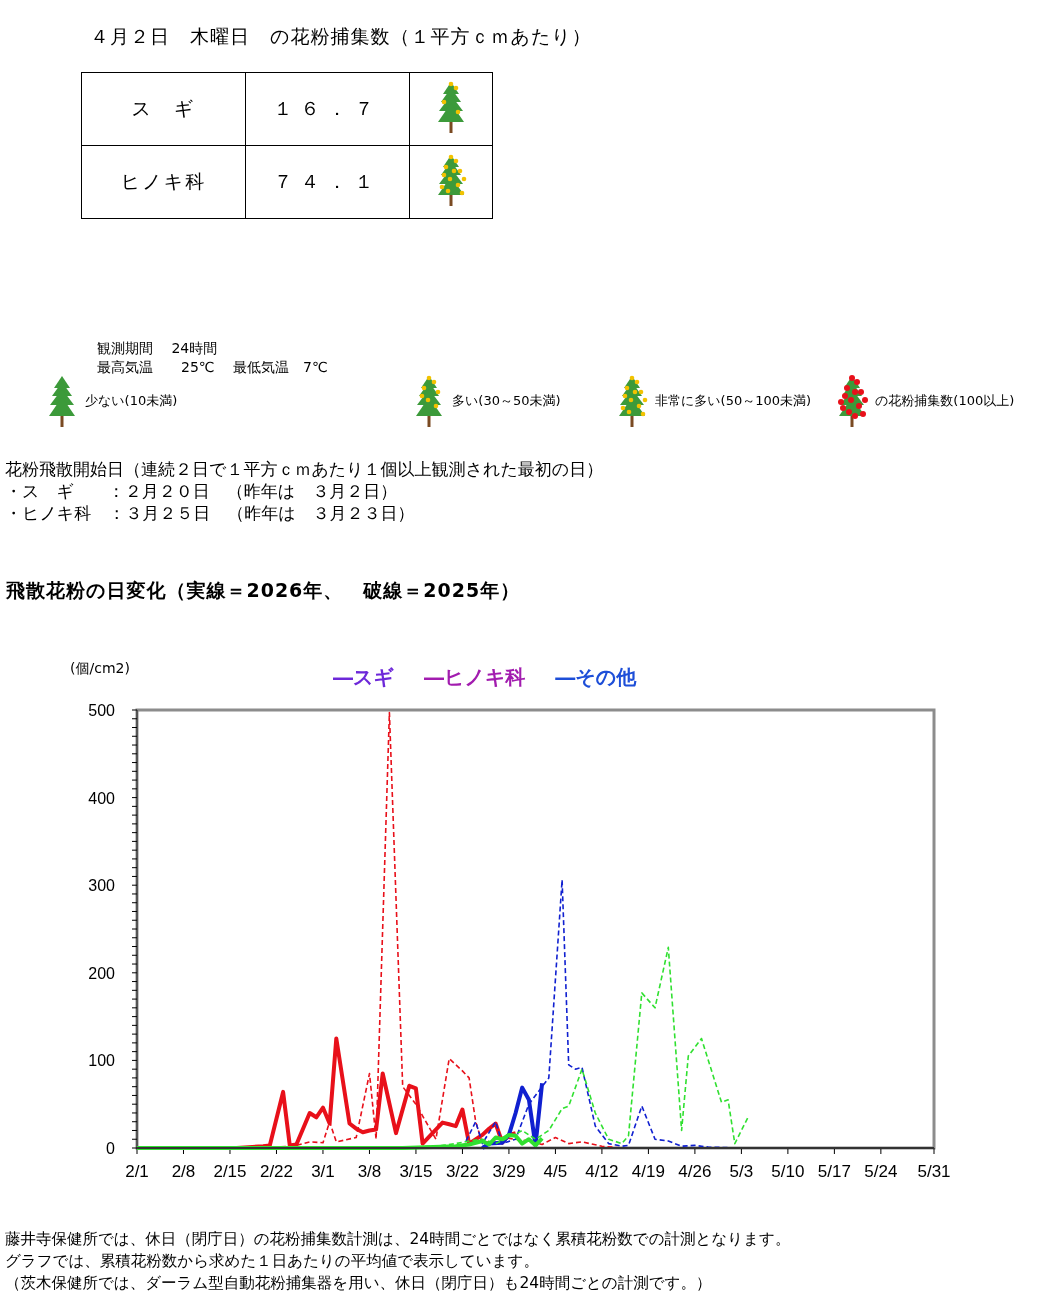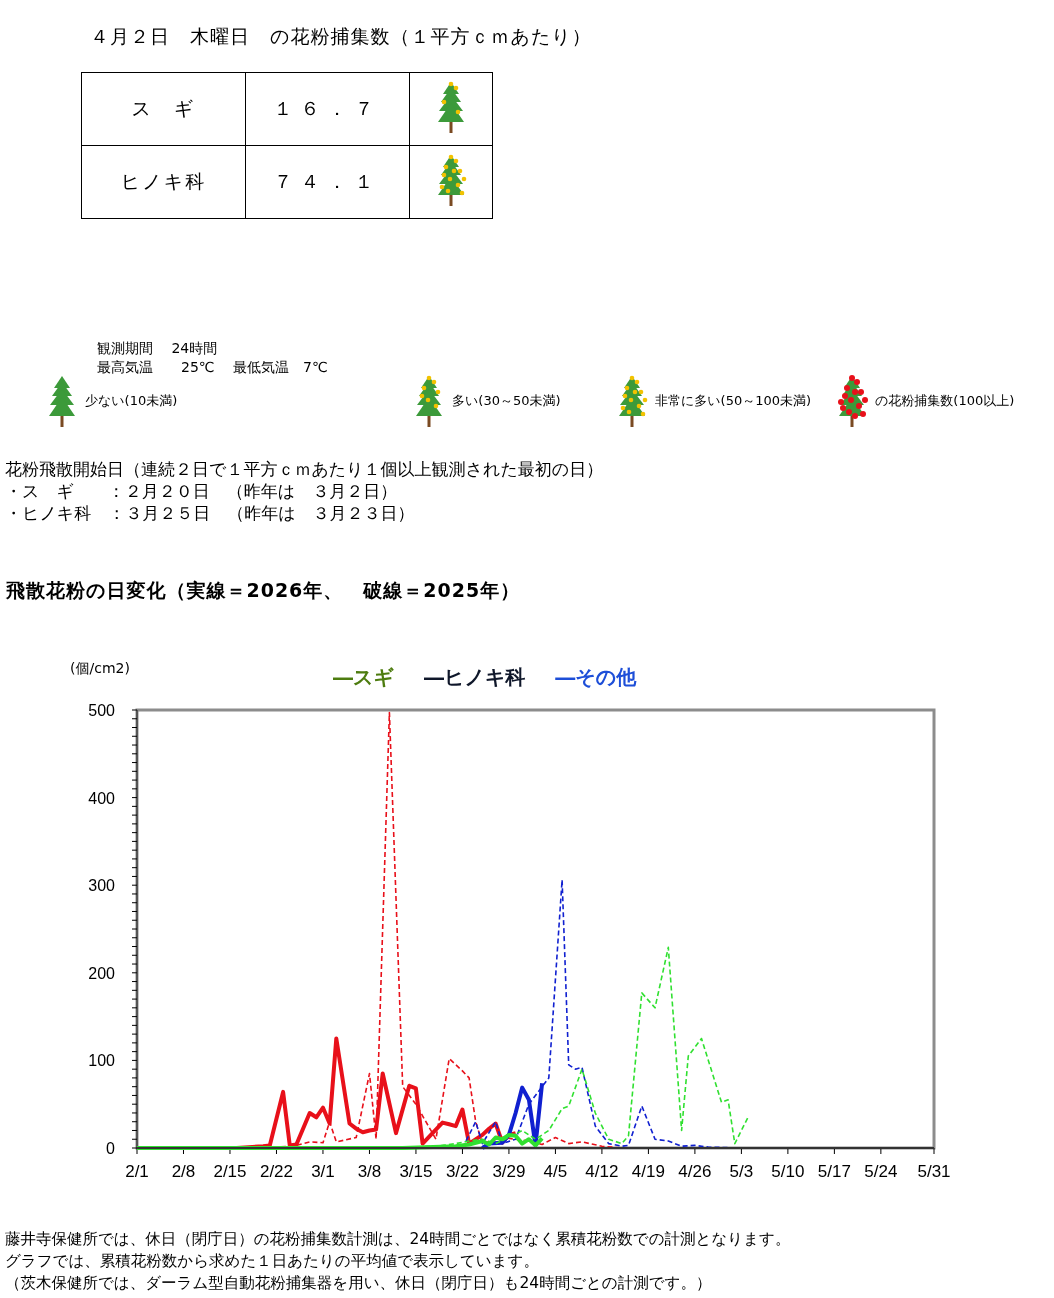--- a/index.html
+++ b/index.html
@@ -151,22 +151,22 @@
 
 <div class="abs start"><span>花粉飛散開始日（連続２日で１平方ｃｍあたり１個以上観測された最初の日）</span>
 <span>・ス　ギ　　：２月２０日　（昨年は　３月２日）</span>
 <span>・ヒノキ科　：３月２５日　（昨年は　３月２３日）</span></div>
 
 <div class="abs section">飛散花粉の日変化（実線＝2026年、　破線＝2025年）</div>
 
 <div class="abs unit">(個/cm2)</div>
 
 <div class="abs chart-legend">
-  <span style="color:#4d7c0f">―スギ</span>
-  <span style="color:#0f172a">―ヒノキ科</span>
+  <span style="color:#6d28d9">―スギ</span>
+  <span style="color:#a21caf">―ヒノキ科</span>
   <span style="color:#1d4ed8">―その他</span>
 </div>
 
 <svg id="chart" class="abs" style="left:0;top:690px" width="1054" height="500">
     <rect x="137" y="20" width="797" height="438" fill="#fff" stroke="#8c8c8c" stroke-width="3"></rect>
     <line x1="137" y1="20" x2="137" y2="458" stroke="#555" stroke-width="2"></line>
     <line x1="132" y1="458" x2="137" y2="458" stroke="#000" stroke-width="1"></line>
     <line x1="132" y1="449.24" x2="137" y2="449.24" stroke="#000" stroke-width="1"></line>
     <line x1="132" y1="440.48" x2="137" y2="440.48" stroke="#000" stroke-width="1"></line>
     <line x1="132" y1="431.72" x2="137" y2="431.72" stroke="#000" stroke-width="1"></line>

